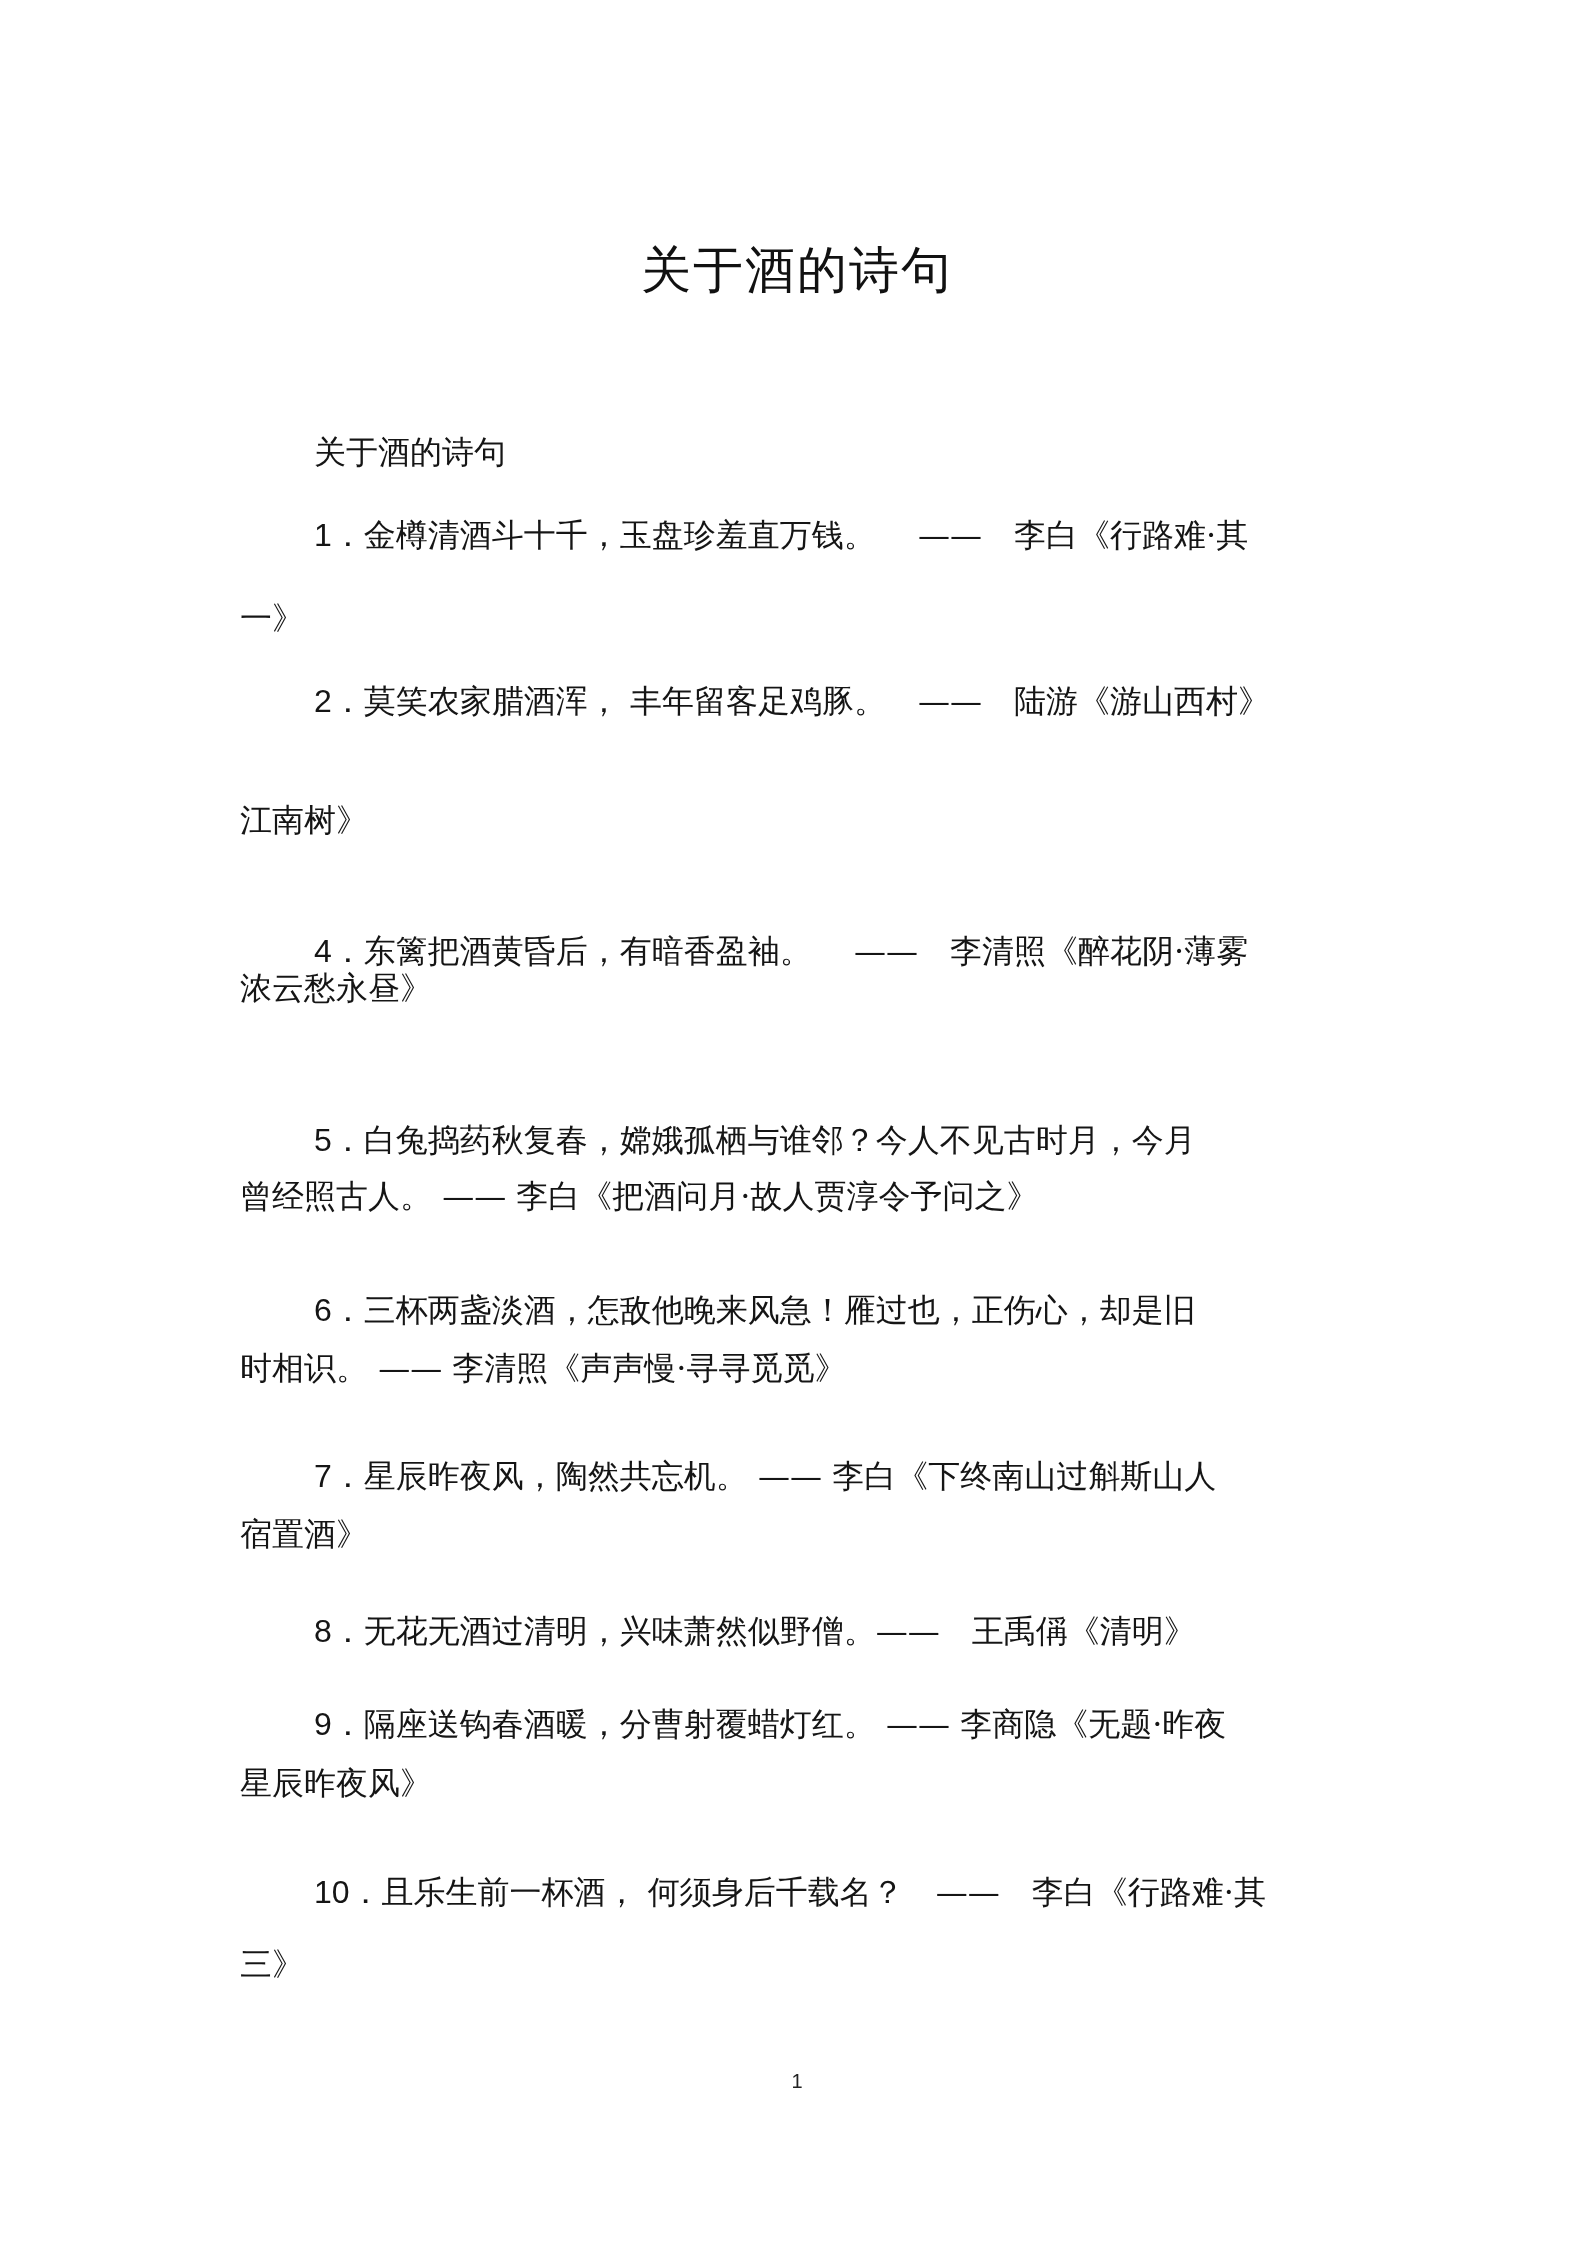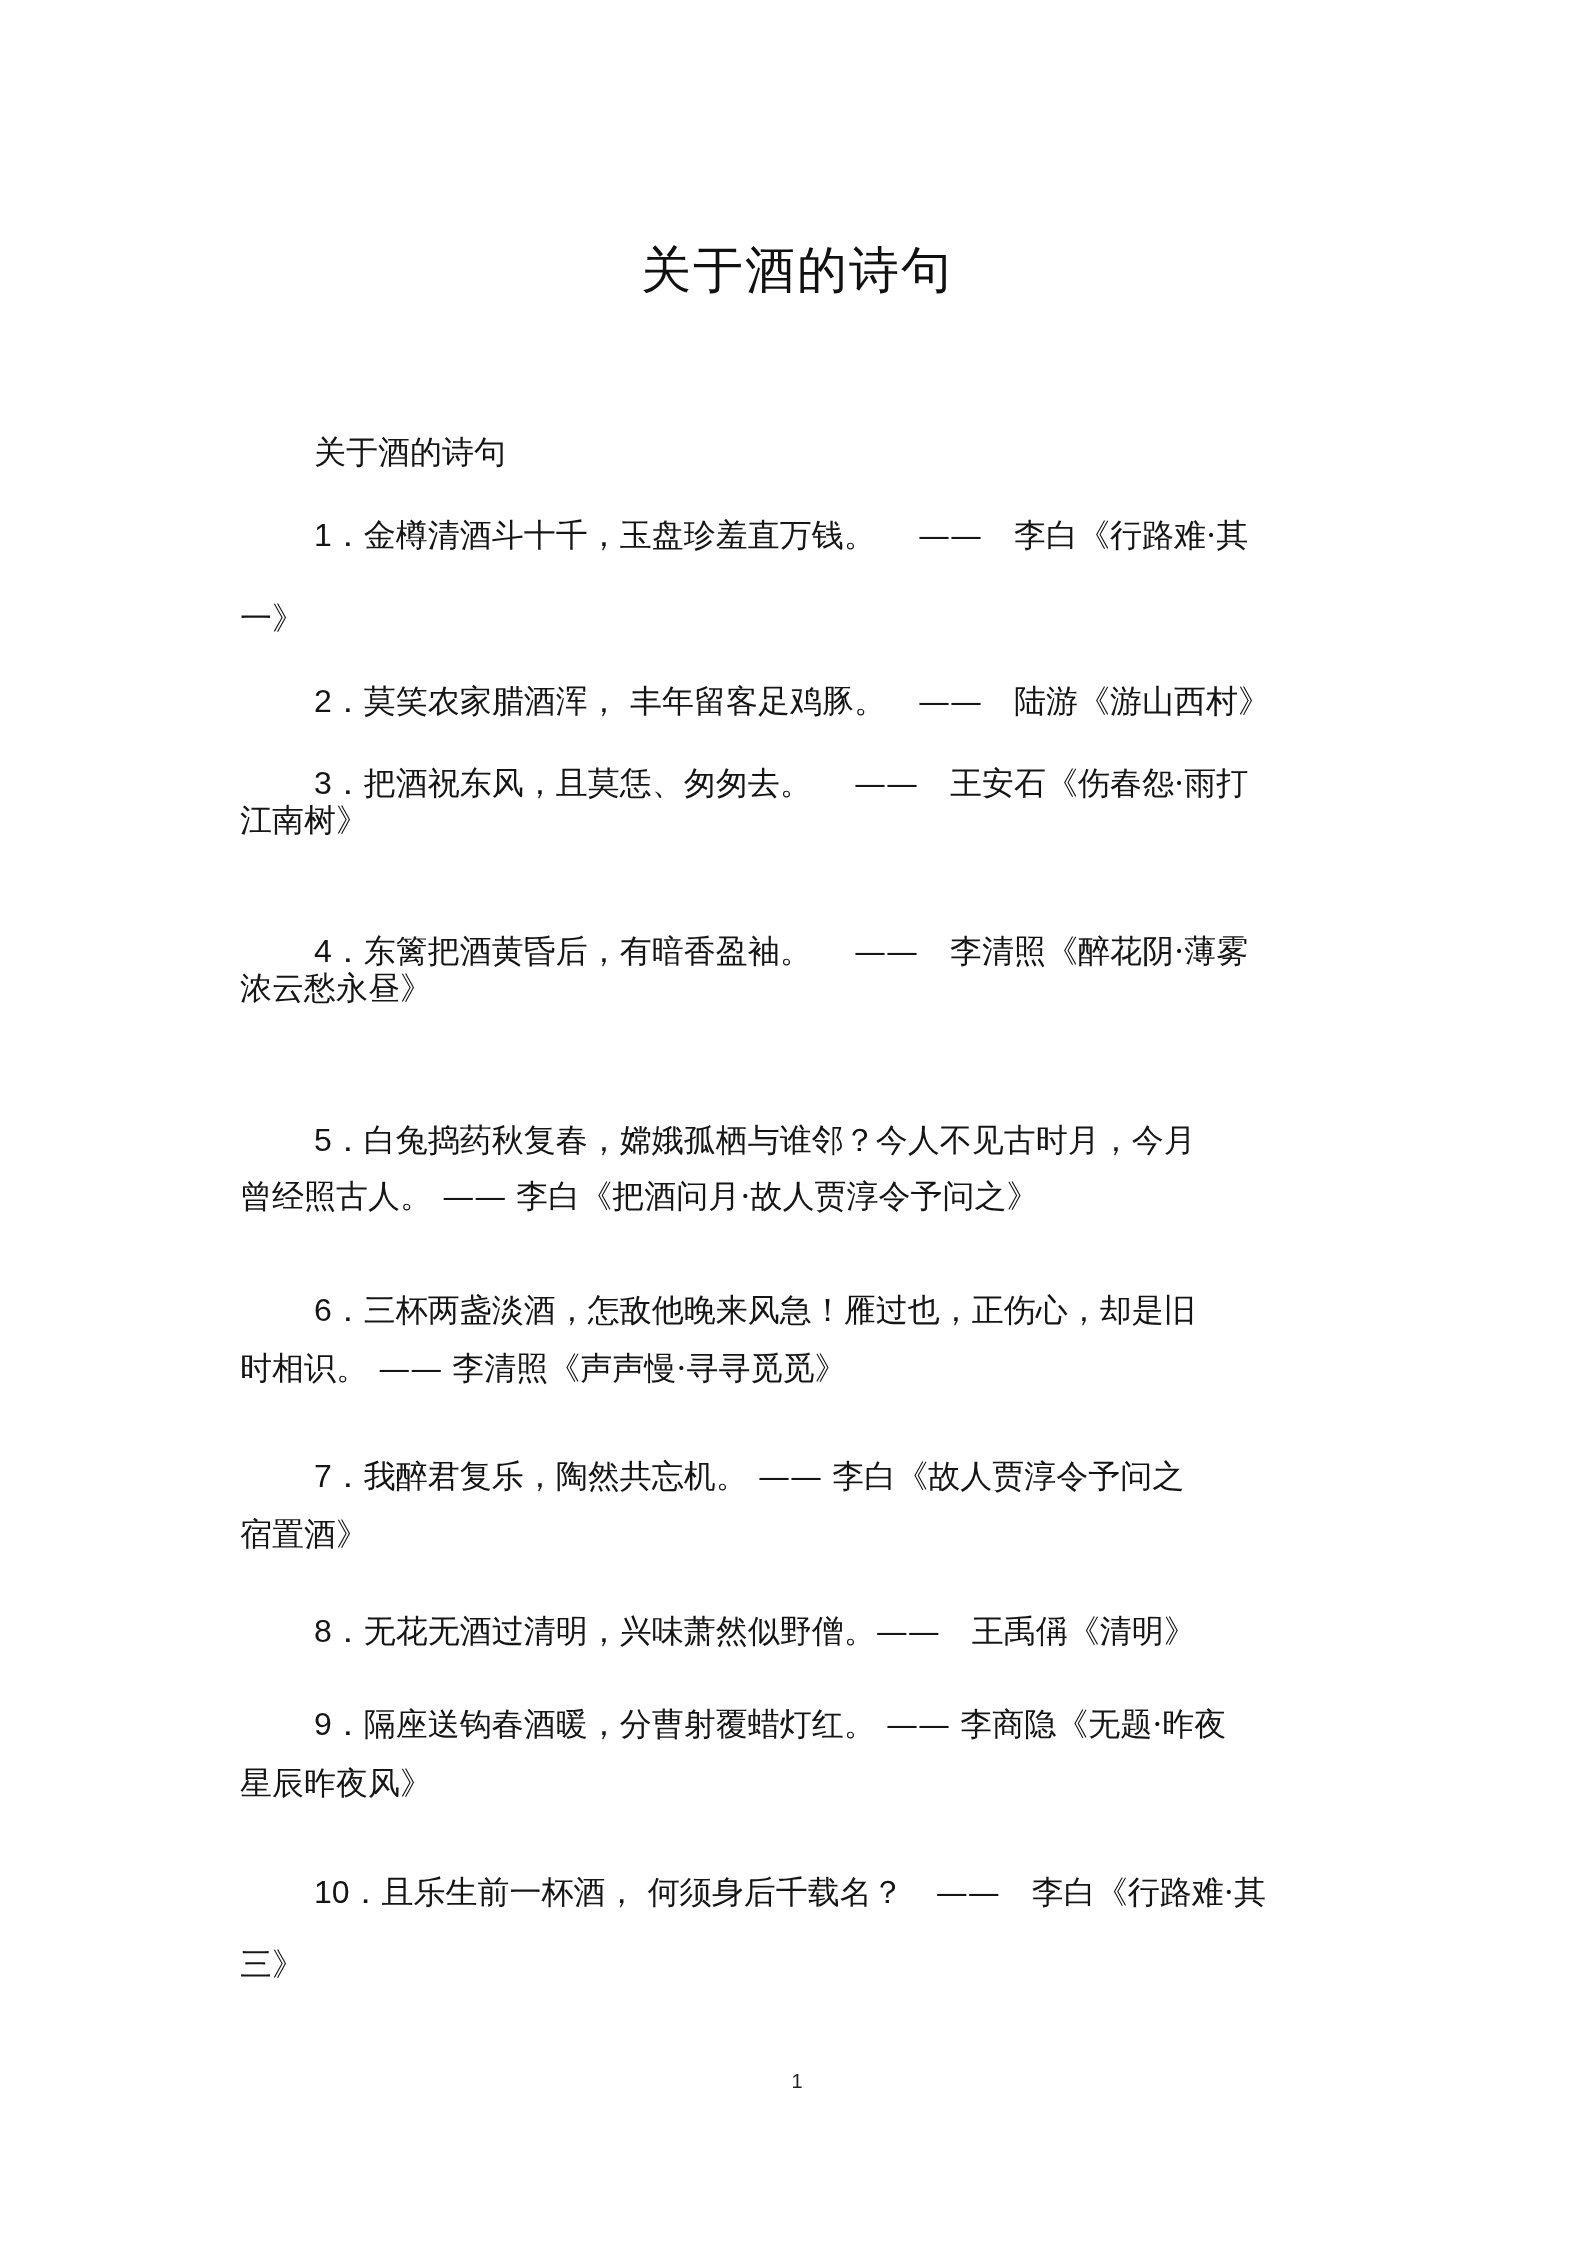--- a/index.html
+++ b/index.html
@@ -31,33 +31,32 @@
 <div class="page">
   <div class="title">关于酒的诗句</div>
 
   <div class="line indent" style="top:432px">关于酒的诗句</div>
 
   <div class="line indent" style="top:515px"><span class="num">1．</span><span>金樽清酒斗十千，玉盘珍羞直万钱。　 ——　李白《行路难·其</span></div>
   <div class="line cont" style="top:598px">一》</div>
 
   <div class="line indent" style="top:681px"><span class="num">2．</span><span>莫笑农家腊酒浑， 丰年留客足鸡豚。　——　陆游《游山西村》</span></div>
 
-  <div class="line indent" style="top:763px"><span class="num">3．</span><span>把酒祝东风，且莫恁、匆匆去。　 ——　王安石《伤春怨·雨打</span></div>
   <div class="line cont" style="top:800px">江南树》</div>
 
   <div class="line indent" style="top:931px"><span class="num">4．</span><span>东篱把酒黄昏后，有暗香盈袖。　 ——　李清照《醉花阴·薄雾</span></div>
   <div class="line cont" style="top:968px">浓云愁永昼》</div>
 
   <div class="line indent" style="top:1120px"><span class="num">5．</span><span>白兔捣药秋复春，嫦娥孤栖与谁邻？今人不见古时月，今月</span></div>
   <div class="line cont" style="top:1176px">曾经照古人。 ——  李白《把酒问月·故人贾淳令予问之》</div>
 
   <div class="line indent" style="top:1290px"><span class="num">6．</span><span>三杯两盏淡酒，怎敌他晚来风急！雁过也，正伤心，却是旧</span></div>
   <div class="line cont" style="top:1348px">时相识。 ——  李清照《声声慢·寻寻觅觅》</div>
 
-  <div class="line indent" style="top:1456px"><span class="num">7．</span><span>我醉君复乐，陶然共忘机。 ——  李白《故人贾淳令予问之</span></div>
+  <div class="line indent" style="top:1456px"><span class="num">7．</span><span>星辰昨夜风，陶然共忘机。 ——  李白《下终南山过斛斯山人</span></div>
   <div class="line cont" style="top:1514px">宿置酒》</div>
 
   <div class="line indent" style="top:1611px"><span class="num">8．</span><span>无花无酒过清明，兴味萧然似野僧。——　王禹偁《清明》</span></div>
 
   <div class="line indent" style="top:1704px"><span class="num">9．</span><span>隔座送钩春酒暖，分曹射覆蜡灯红。 ——  李商隐《无题·昨夜</span></div>
   <div class="line cont" style="top:1763px">星辰昨夜风》</div>
 
   <div class="line indent" style="top:1872px"><span class="num">10．</span><span>且乐生前一杯酒， 何须身后千载名？　——　李白《行路难·其</span></div>
   <div class="line cont" style="top:1944px">三》</div>
 

